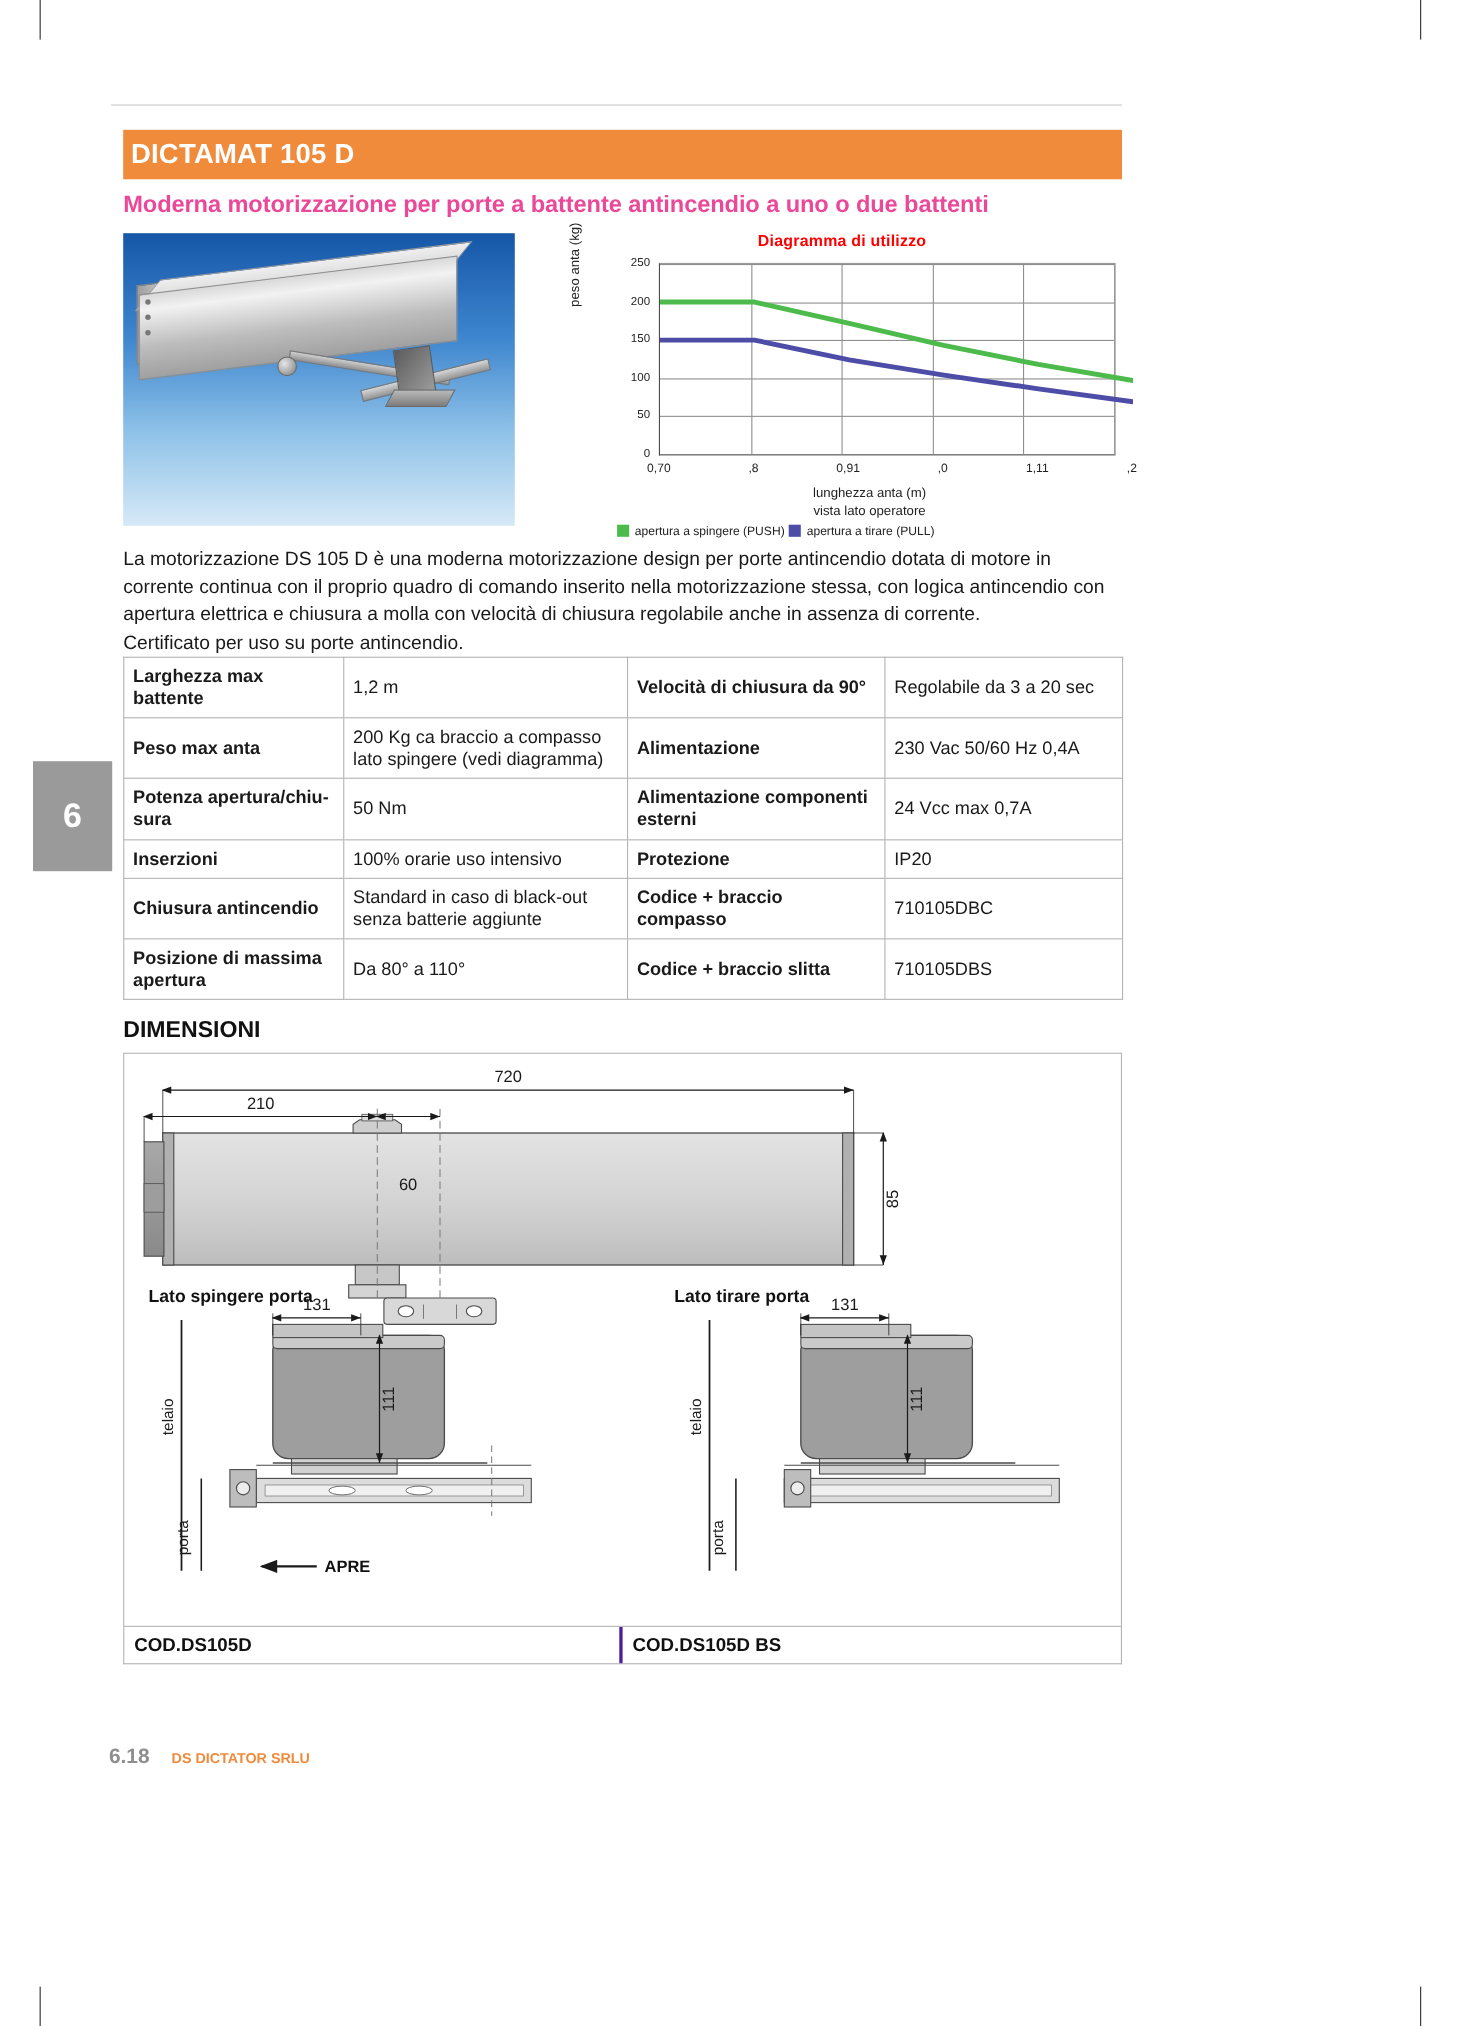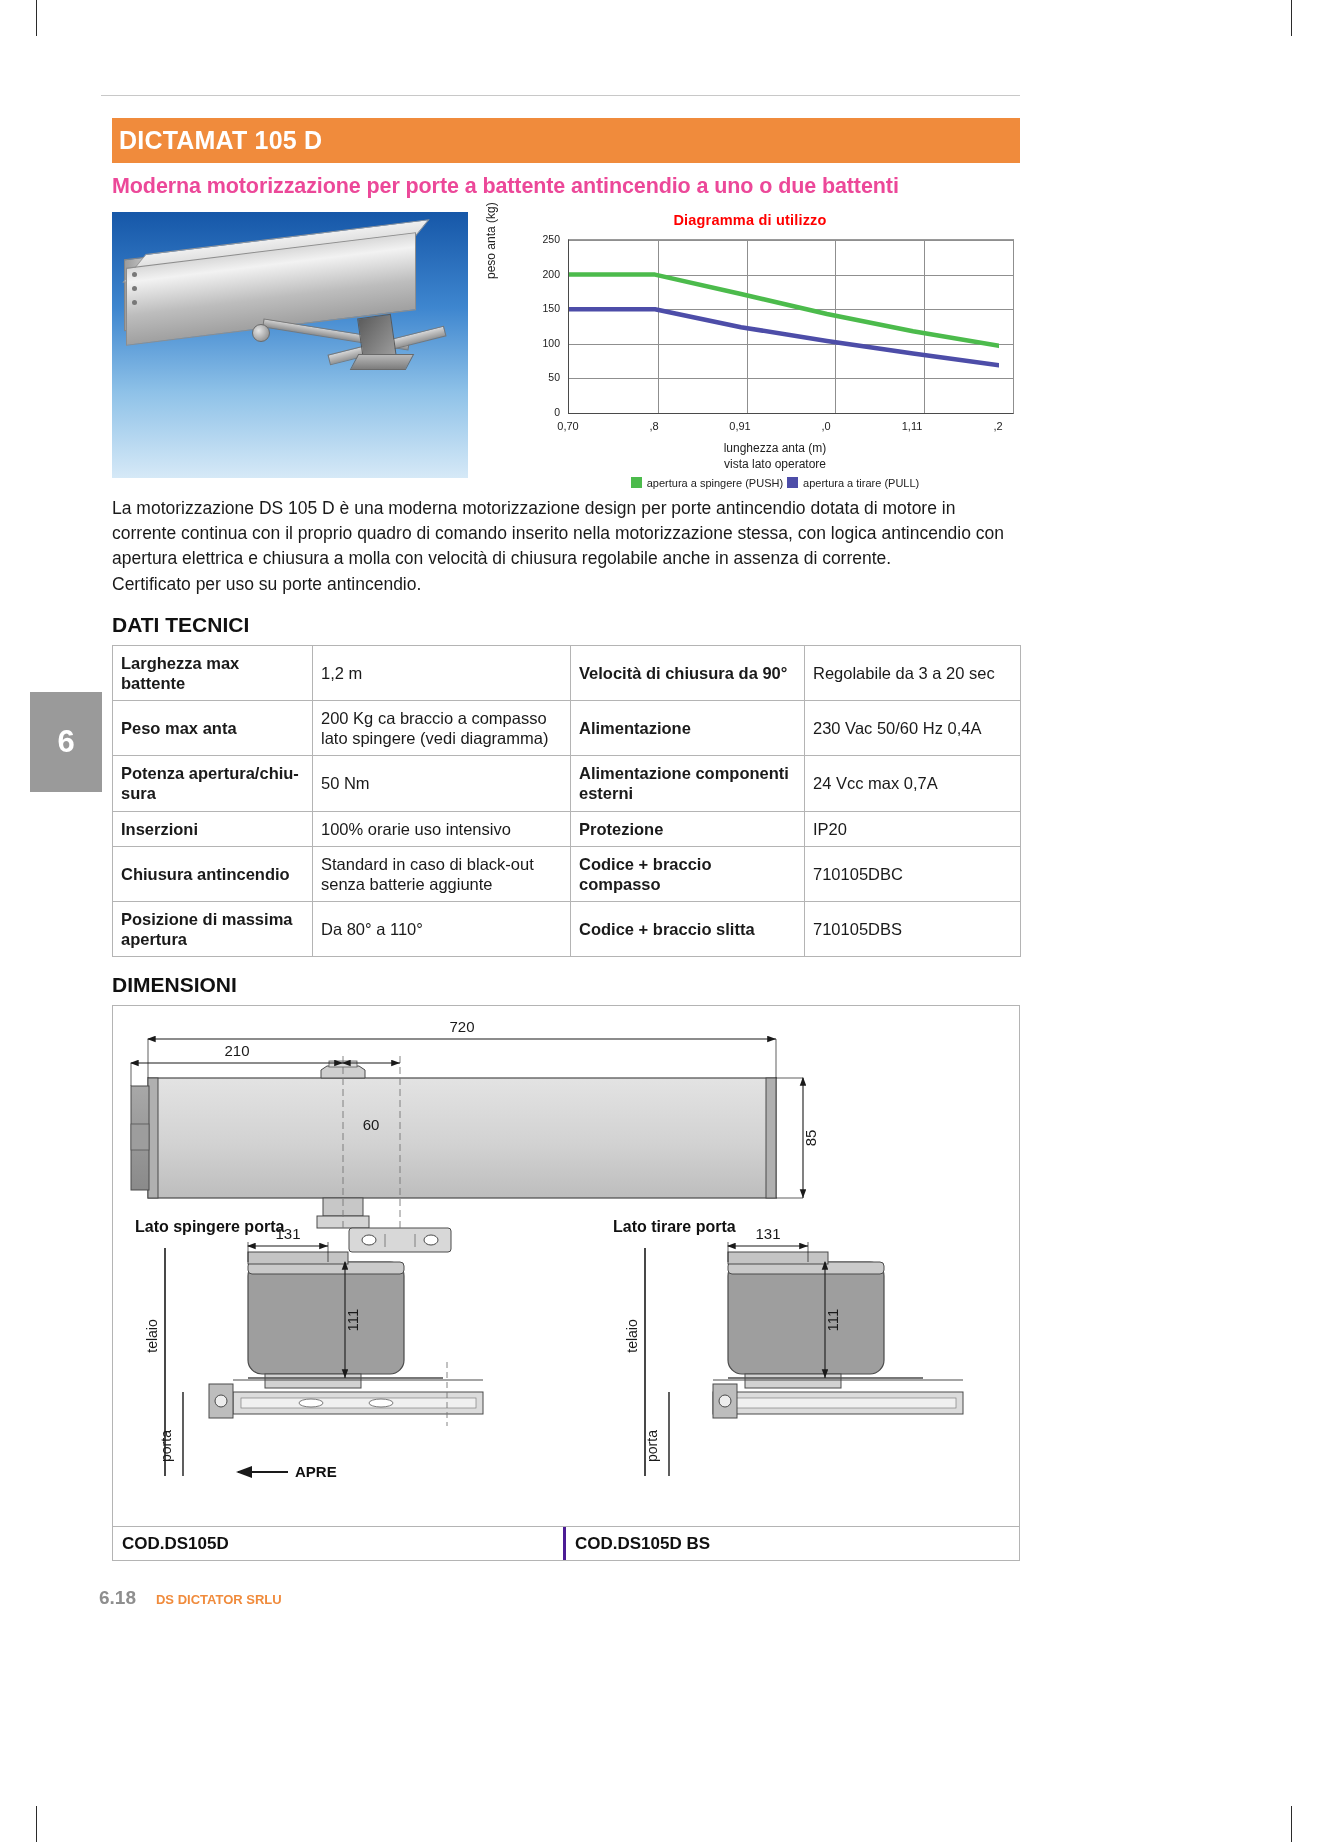--- a/index.html
+++ b/index.html
@@ -162,21 +162,21 @@
     left: 140px; top: 112px;
     width: 18px; height: 18px;
     border-radius: 50%;
     background: radial-gradient(circle at 35% 35%, #e5e5e5, #7d7d7d);
     border: 1px solid #6b6b6b;
   }
 
   
   .chart-block {
     flex: 1;
-    padding-left: 12px;
+    padding-left: 43px;
     position: relative;
   }
   .chart-title {
     text-align: center;
     color: #ff2020;
     font-size: 14.5px;
     font-weight: bold;
     margin-bottom: 5px;
     letter-spacing: 0.2px;
   }
@@ -233,21 +233,20 @@
   .chart-caption {
     text-align: center;
     font-size: 12px;
     color: #222;
     line-height: 1.32;
     margin-top: 3px;
     margin-left: 50px;
   }
   .legend {
     display: flex;
-    justify-content: center;
     gap: 4px;
     margin-top: 4px;
     margin-left: 50px;
   }
   .legend-item {
     display: flex;
     align-items: center;
     gap: 5px;
     font-size: 11px;
     color: #222;
@@ -441,21 +440,20 @@
       </div>
     </div>
 
     <div class="body-text">
       <div>La motorizzazione DS 105 D è una moderna motorizzazione design per porte antincendio dotata di motore in</div>
       <div>corrente continua con il proprio quadro di comando inserito nella motorizzazione stessa, con logica antincendio con</div>
       <div>apertura elettrica e chiusura a molla con velocità di chiusura regolabile anche in assenza di corrente.</div>
       <div class="last">Certificato per uso su porte antincendio.</div>
     </div>
 
-    <div class="sec-head">DATI TECNICI</div>
     <table class="spec">
       <colgroup>
         <col class="c1">
           <col class="c2">
           <col class="c3">
           <col class="c4">
       </colgroup>
       <tbody id="spec-body">
           <tr>
             <td class="k">Larghezza max battente</td>

